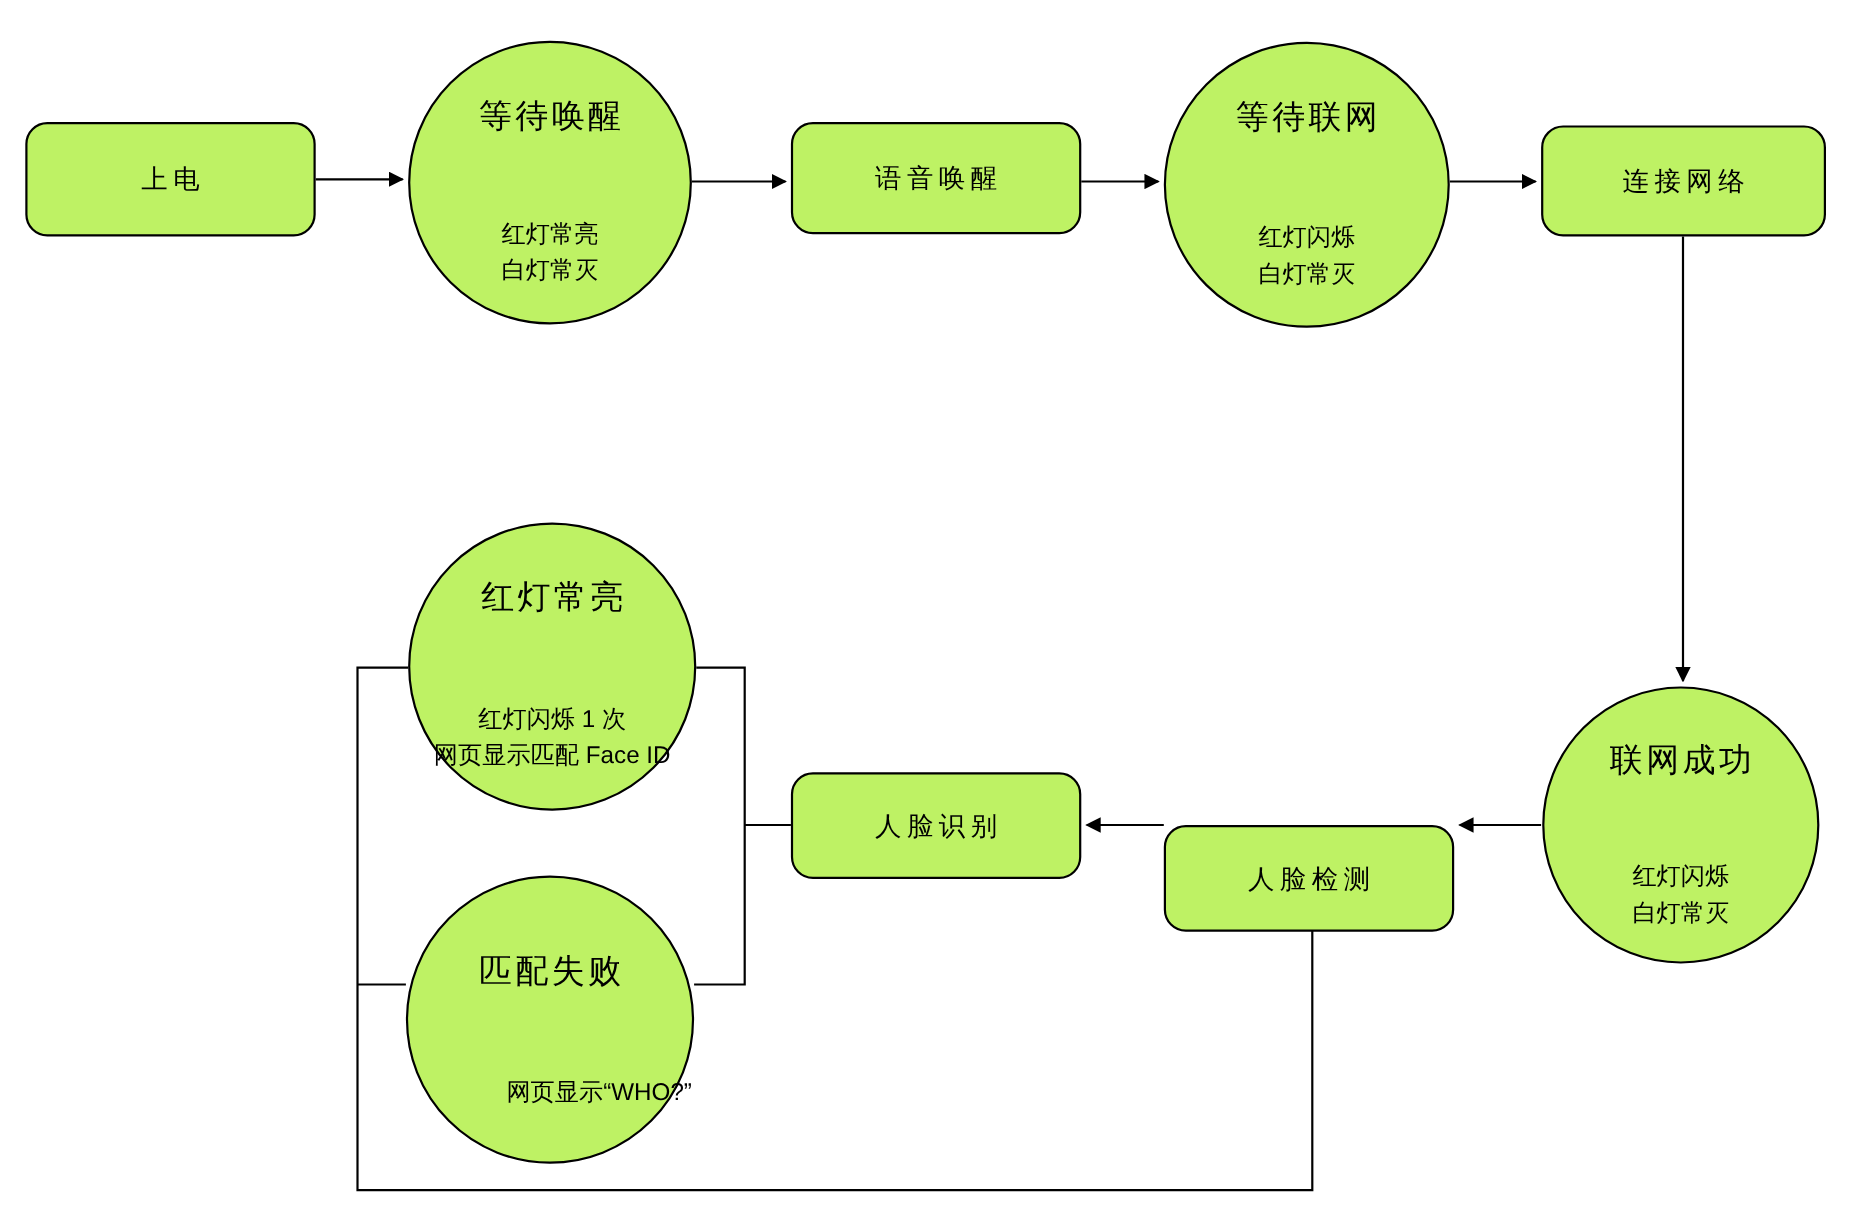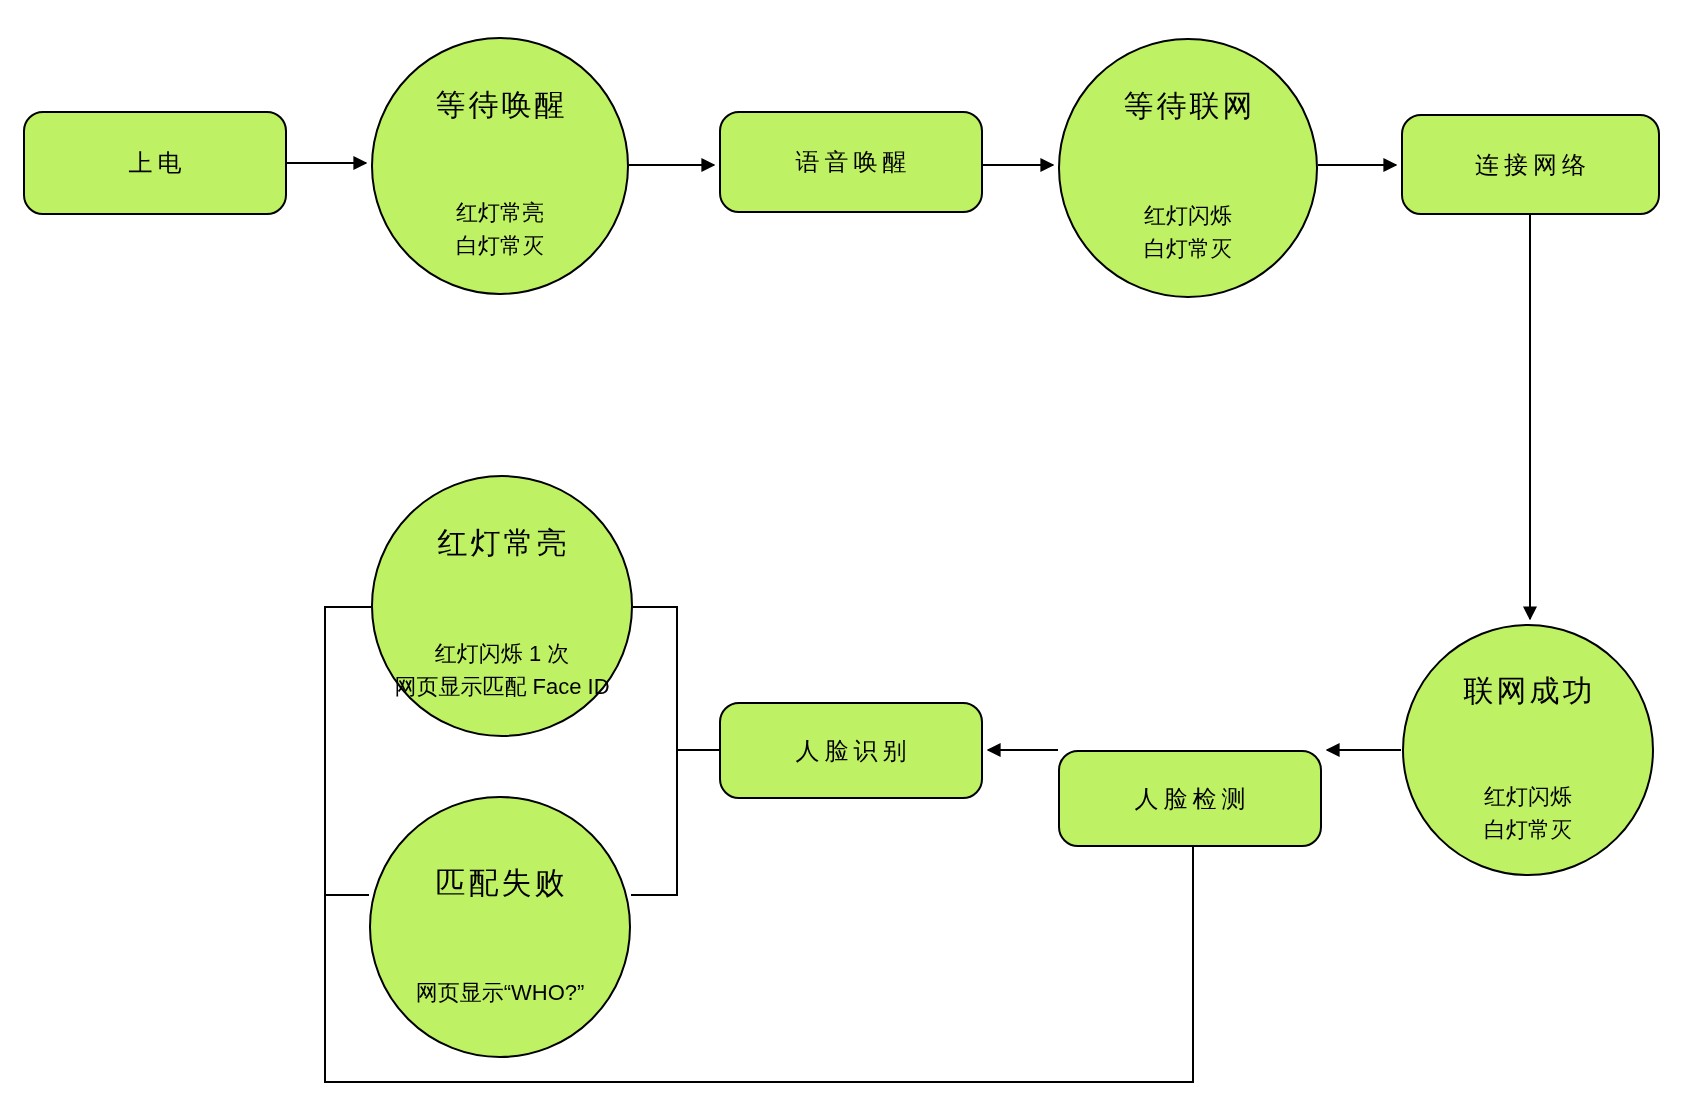--- a/index.html
+++ b/index.html
@@ -58,21 +58,21 @@
     position: absolute;
     top: 62%;
     left: 0;
     width: 100%;
     text-align: center;
     font-size: 22px;
     line-height: 1.5;
     white-space: nowrap;
   }
   .node.fail .circle-title { top: 25%; }
-  .node.fail .circle-sub   { top: 69%; }
+  .node.fail .circle-sub   { top: 69%; text-align: right; }
 </style>
 </head>
 <body>
 
 <div class="canvas">
 
   <svg class="edges-layer" width="1682" height="1108" viewBox="0 0 1682 1108" xmlns="http://www.w3.org/2000/svg">
     <defs>
       <marker id="arrow" viewBox="0 0 10 10" refX="9" refY="5" markerWidth="7" markerHeight="7" orient="auto-start-reverse">
         <path d="M0,0 L10,5 L0,10 z" fill="#000000"></path>

